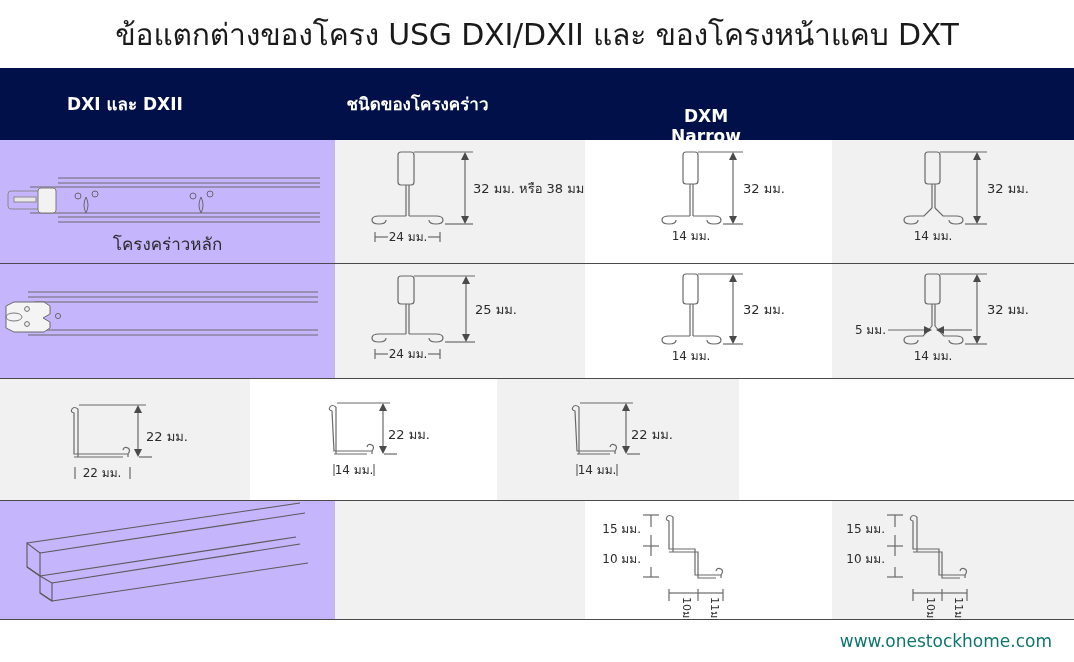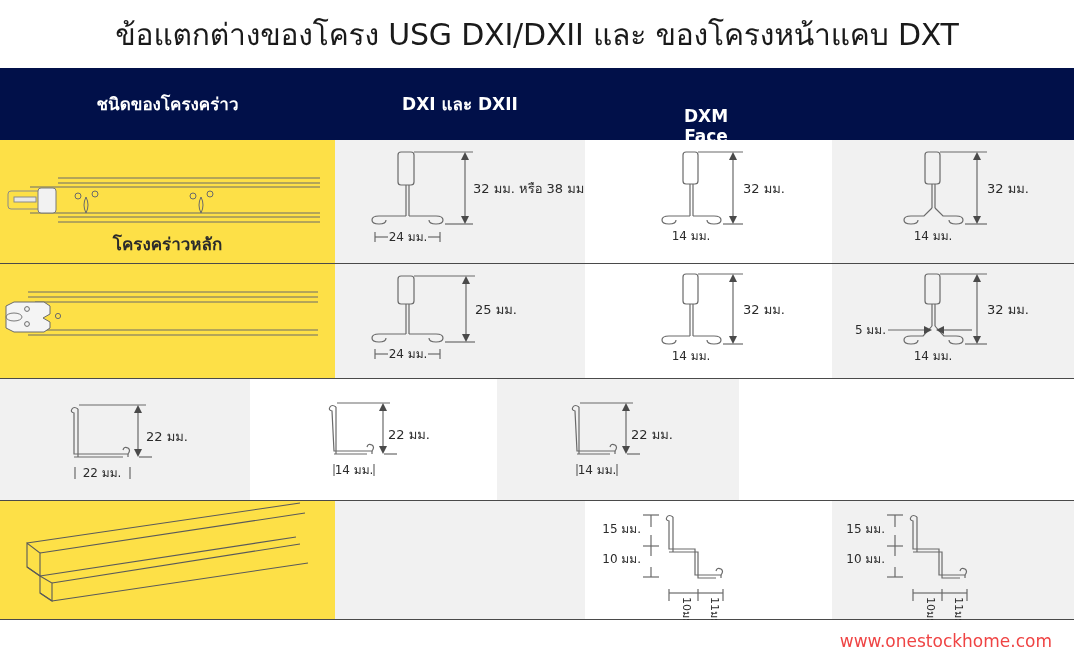--- a/index.html
+++ b/index.html
@@ -42,61 +42,61 @@
 
   
   .tbl { position:absolute; left:0; top:140px; width:1074px; height:480px; }
   .row { position:relative; width:1074px; display:flex; border-bottom:1.6px solid #4a4a4a; }
   .row.r0 { height:124px; }
   .row.r1 { height:115px; }
   .row.r2 { height:122px; }
   .row.r3 { height:119px; border-bottom:1.6px solid #4a4a4a; }
 
   .cell { position:relative; height:100%; }
-  .cell.c0 { width:335px; background:#fde047;font-weight:bold; }
+  .cell.c0 { width:335px; background:#c4b5fd; }
   .cell.c1 { width:250px; background:#f1f1f1; }
   .cell.c2 { width:247px; background:#ffffff; }
   .cell.c3 { width:242px; background:#f1f1f1; }
 
   .cell-label {
     position:absolute; left:0; right:0; bottom:6px;
     text-align:center; font-size:17px; color:#2b2b2b;
     font-family:"DejaVu Sans","Liberation Sans",sans-serif;
   }
   .photo-wrap { position:absolute; left:0; top:0; width:100%; height:100%; }
   .diagram-wrap { position:absolute; left:0; top:0; width:100%; height:100%; }
   svg { display:block; overflow:visible; }
 
   
   .footer {
     position:absolute; left:0; top:620px; width:1074px; height:42px;
     display:flex; align-items:center; justify-content:flex-end;
     padding-right:22px; background:#ffffff;
   }
-  .footer-text { font-size:17px; color:#ef4444; }
+  .footer-text { font-size:17px; color:#0f766e; }
 </style>
 </head>
 <body>
 
 <div class="page">
 
   <div class="title-bar">
     <div class="title-text">ข้อแตกต่างของโครง USG DXI/DXII และ ของโครงหน้าแคบ DXT</div>
   </div>
 
   <div class="header-band">
+    <div class="hdr-cell c1">
+      <div class="hdr-l1">DXI และ DXII</div>
+    </div>
     <div class="hdr-cell c0">
       <div class="hdr-l1">ชนิดของโครงคร่าว</div>
     </div>
-    <div class="hdr-cell c1">
-      <div class="hdr-l1">DXI และ DXII</div>
-    </div>
     <div class="hdr-cell c3">
       <div class="hdr-l1">DXM</div>
-      <div class="hdr-l2">Face</div>
+      <div class="hdr-l2">Narrow</div>
     </div>
   </div>
 
   <div class="tbl">
 
     <div class="row r0">
 
       <div class="cell c0">
         <div class="photo-wrap">
           <svg width="335" height="124" viewBox="0 0 335 124">

